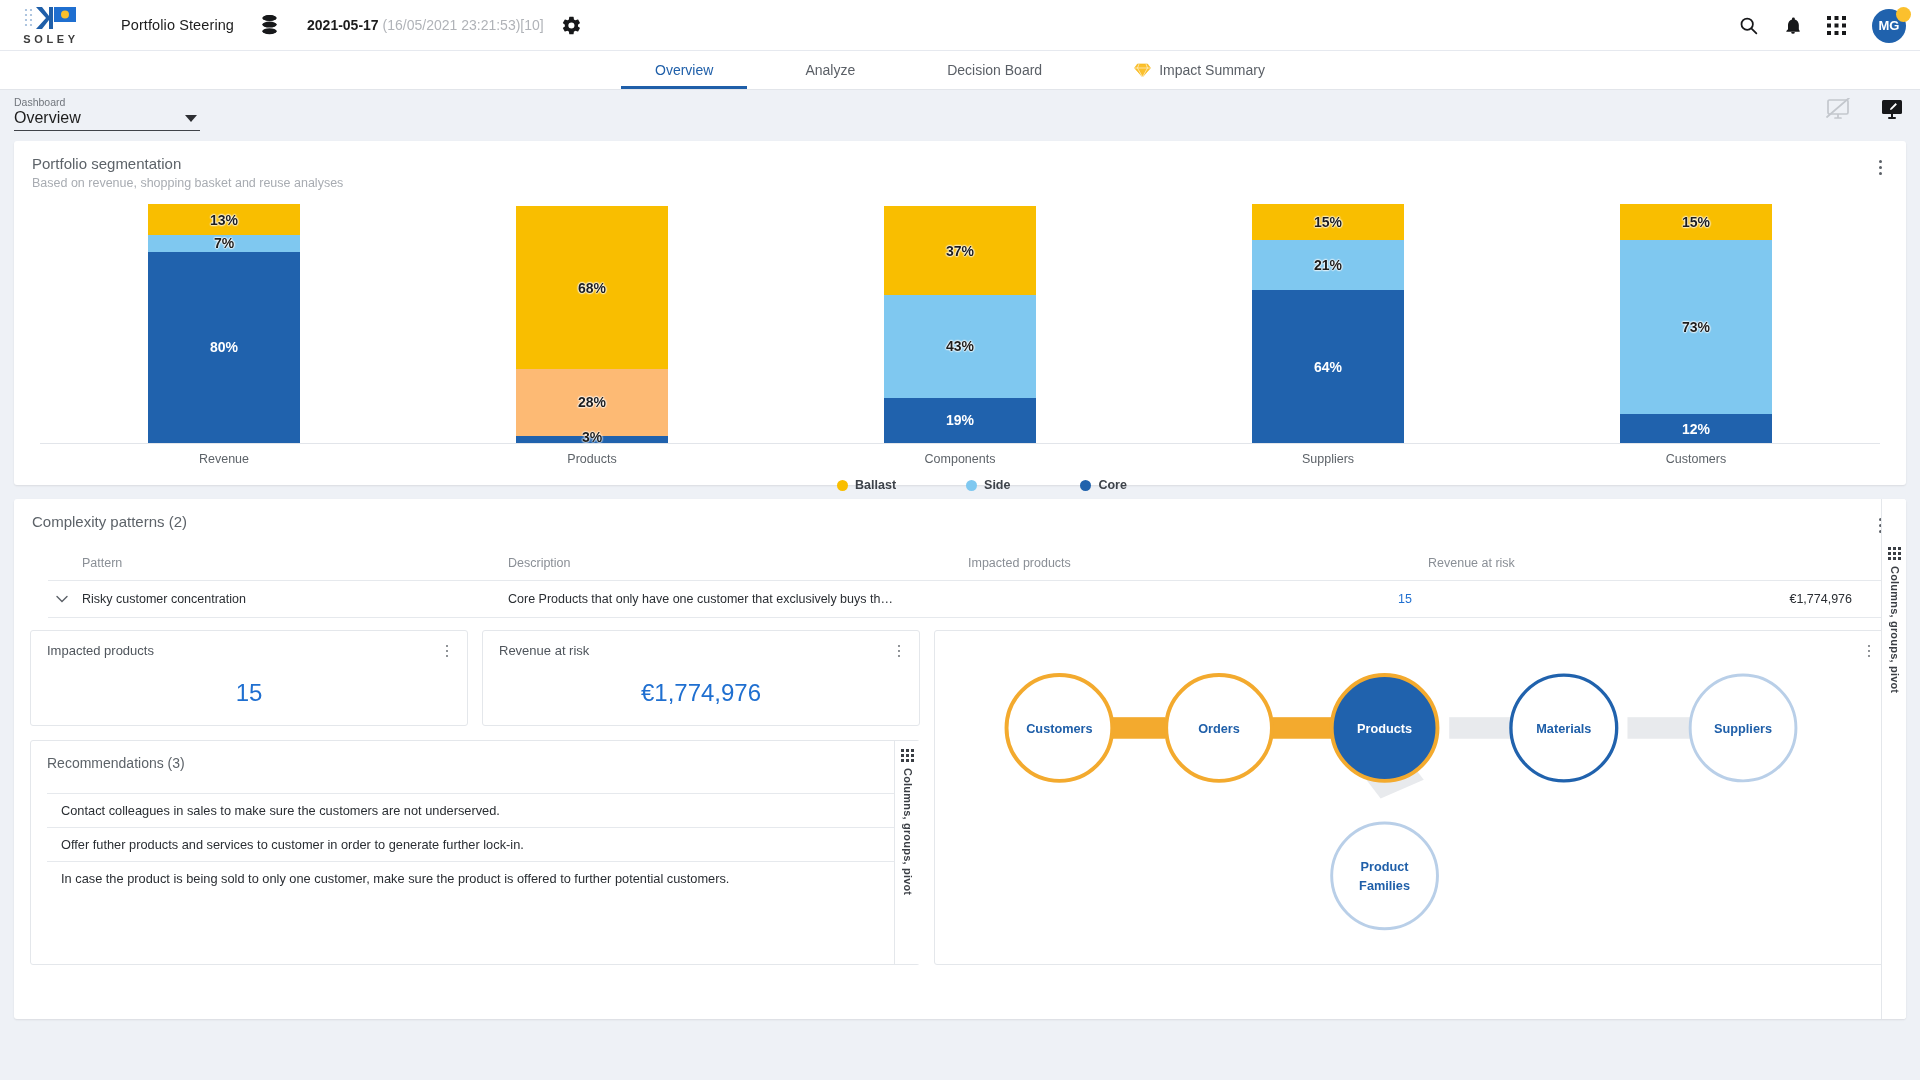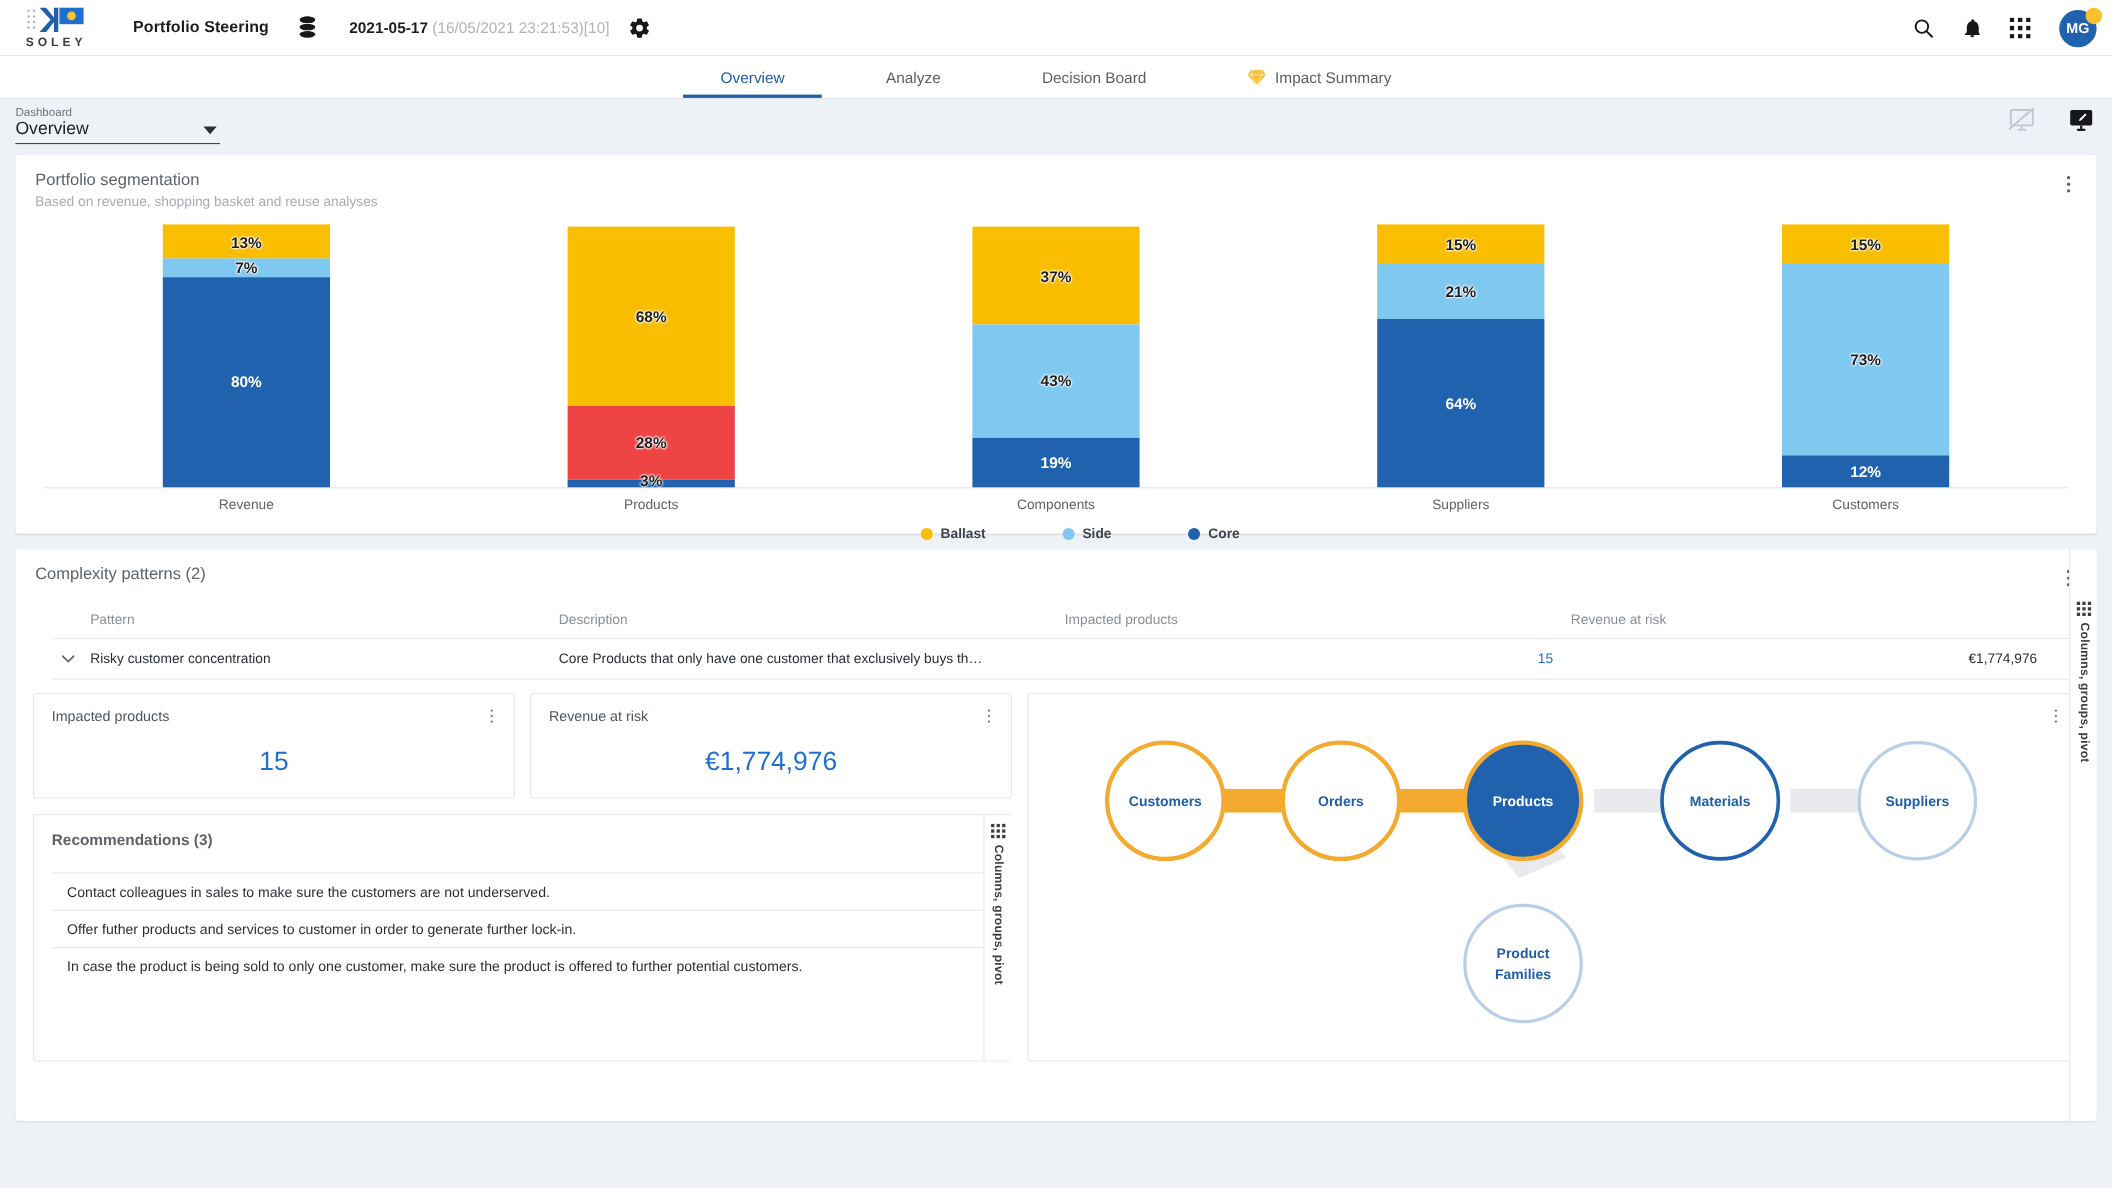--- a/index.html
+++ b/index.html
@@ -18,21 +18,21 @@
     border-bottom: 1px solid #e6e9ef;
     position: relative;
   }
   .logo-wrap { display:flex; flex-direction:column; align-items:center; margin-left: 18px; width: 64px;}
   .logo-mark { width: 54px; height: 26px; position: relative; }
   .logo-mark svg { display:block; }
   .logo-text {
     font-size: 11px; letter-spacing: 3.6px; font-weight: 700;
     color: #3c3c3c; margin-top: 1px; margin-left: 2px;
   }
-  .app-title { font-size: 14.5px; font-weight: 700; margin-left: 39px; color:#1d1d1d; letter-spacing:.1px;}
+  .app-title { font-size: 14.5px; font-weight: 400; margin-left: 39px; color:#1d1d1d; letter-spacing:.1px;}
   .db-icon { margin-left: 26px; display:flex; align-items:center;}
   .date-block { margin-left: 28px; font-size: 14px; font-weight: 700; color:#1d1d1d; white-space:nowrap;}
   .date-block .muted { color:#b0b3b8; font-weight: 400; }
   .gear { margin-left: 17px; display:flex; align-items:center; cursor:pointer;}
   .topbar-right {
     position:absolute; right: 14px; top:0; height:51px;
     display:flex; align-items:center; gap: 24px;
   }
   .ticon { cursor:pointer; display:flex; align-items:center; justify-content:center; }
   .avatar {
@@ -135,21 +135,21 @@
     background:#fff; border:1px solid #e4e7eb; border-radius:3px;
     position:relative;
   }
   .kpi { flex:1; height: 96px; padding: 12px 16px; }
   .kpi-title { font-size: 13px; color:#4f555c;}
   .kpi-value { font-size: 24px; color:#1f6fd0; text-align:center; margin-top: 21px;}
   .kebab-sm { position:absolute; top: 12px; right: 12px; width:16px;height:16px;
     display:flex; flex-direction:column; align-items:center; justify-content:center; gap:2.5px; cursor:pointer;}
   .kebab-sm i { width:2.5px;height:2.5px;border-radius:50%;background:#6b7076;display:block;}
   .recs { flex:1; padding: 14px 16px 10px 16px; min-height: 206px;}
-  .recs-title { font-size: 14px; color:#5d6369;font-weight:bold;}
+  .recs-title { font-size: 14px; color:#5d6369;}
   .recs-tbl { margin-top: 22px; }
   .recs-colhead { font-size: 12px; color:#8a8f96; padding: 0 0 9px 14px;}
   .rec-row { font-size: 12.8px; color:#2a2e33; padding: 9px 0 9px 14px; border-top:1px solid #e6e9ed;}
 
   
   .graph { flex:1; position:relative; min-height: 335px;}
   .graph svg { position:absolute; inset:0; width:100%; height:100%;}
   .node-label { font-size: 13px; font-weight: 700; fill:#1f5fa9; }
   .node-label-white { font-size: 13px; font-weight:700; fill:#ffffff;}
 
@@ -325,21 +325,21 @@
             <span>80%</span>
             </div>
         </div>
       </div>
 
       <div class="barcol">
         <div class="stack">
           <div class="seg ballast" style="background:#f9be00;height:68%">
             <span>68%</span>
             </div>
-          <div class="seg side" style="background:#ef4444;height:28%">
+          <div class="seg side" style="background:#fdba74;height:28%">
             <span>28%</span>
             </div>
           <div class="seg core" style="background:#2062ad;height:3%;overflow:visible">
             <span style="color:#1d1d1d;text-shadow:0 0 2px #fff,0 0 2px #fff,0 0 2px #fff;position:relative;top:-2px">3%</span>
             </div>
         </div>
       </div>
 
       <div class="barcol">
         <div class="stack">

